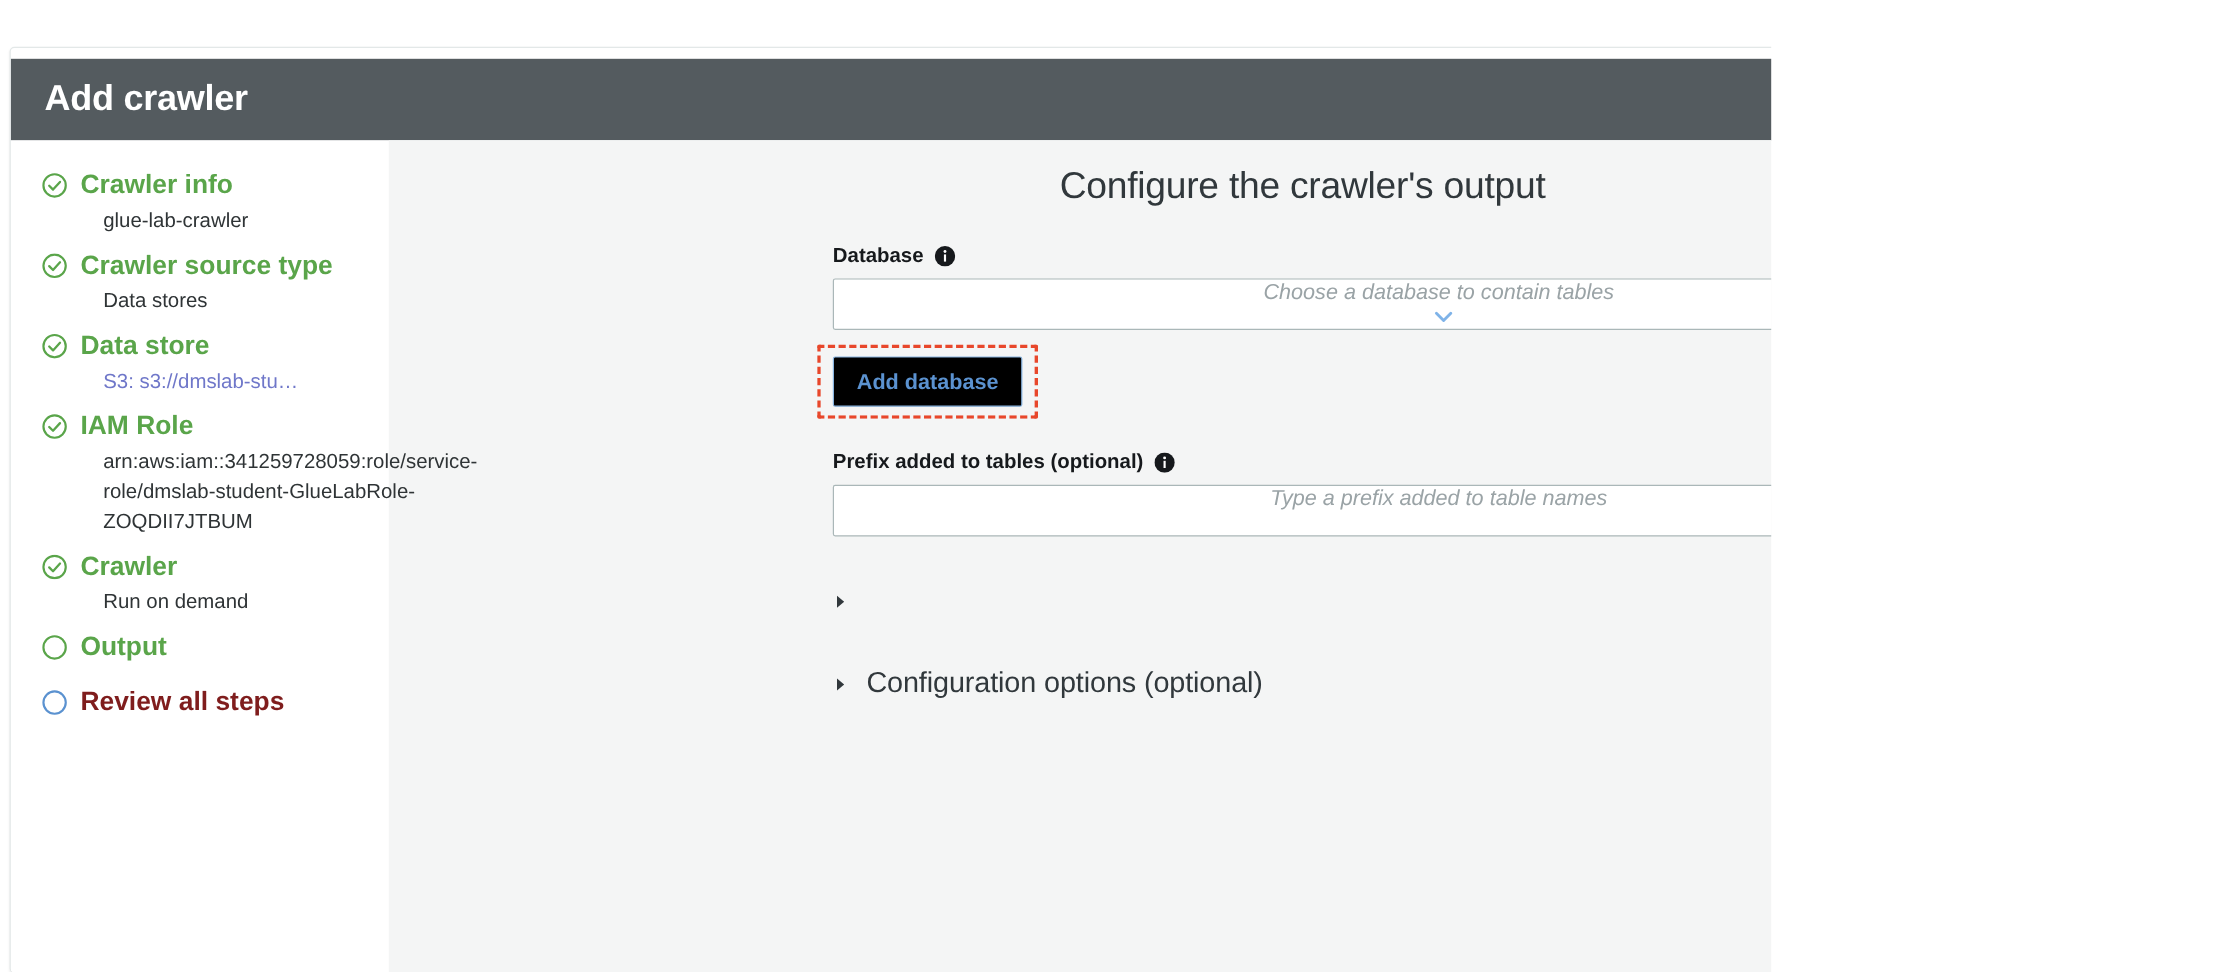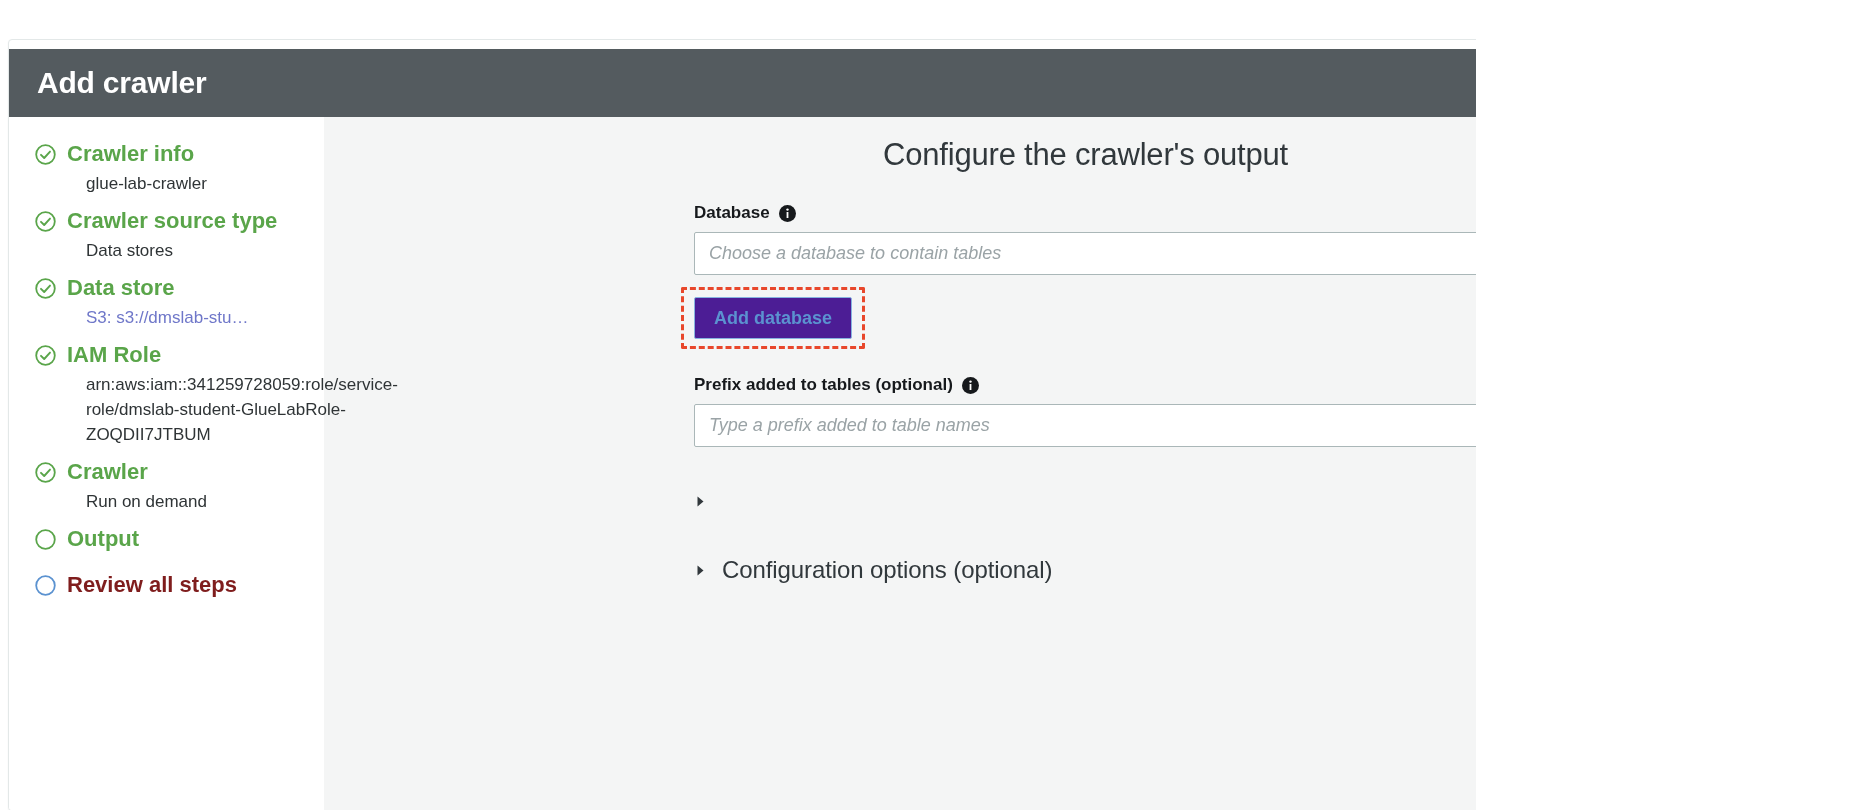--- a/index.html
+++ b/index.html
@@ -141,20 +141,21 @@
     box-sizing: border-box;
     width: 1010px;
     height: 43px;
     background: #ffffff;
     border: 1px solid #aab7b8;
     border-radius: 2px;
     display: flex;
     align-items: center;
     padding: 0 14px;
     font-size: 18px;
+    flex-direction: column;
   }
   .control .placeholder {
     color: #9aa3a6;
     font-style: italic;
     flex: 1 1 auto;
     white-space: nowrap;
     overflow: hidden;
   }
   .chevron {
     flex: 0 0 auto;
@@ -175,21 +176,21 @@
     left: -13px;
     top: -10px;
     right: -13px;
     bottom: -10px;
     border: 3px dashed #e8472b;
     border-radius: 2px;
     pointer-events: none;
   }
   .btn-outline {
     box-sizing: border-box;
-    background: #4c1d95;
+    background: #000000;
     border: 1px solid #88b4e0;
     border-radius: 2px;
     color: #5b92d0;
     font-size: 18px;
     font-weight: bold;
     font-family: "Liberation Sans", sans-serif;
     padding: 10px 19px;
     line-height: 20px;
     cursor: pointer;
   }

